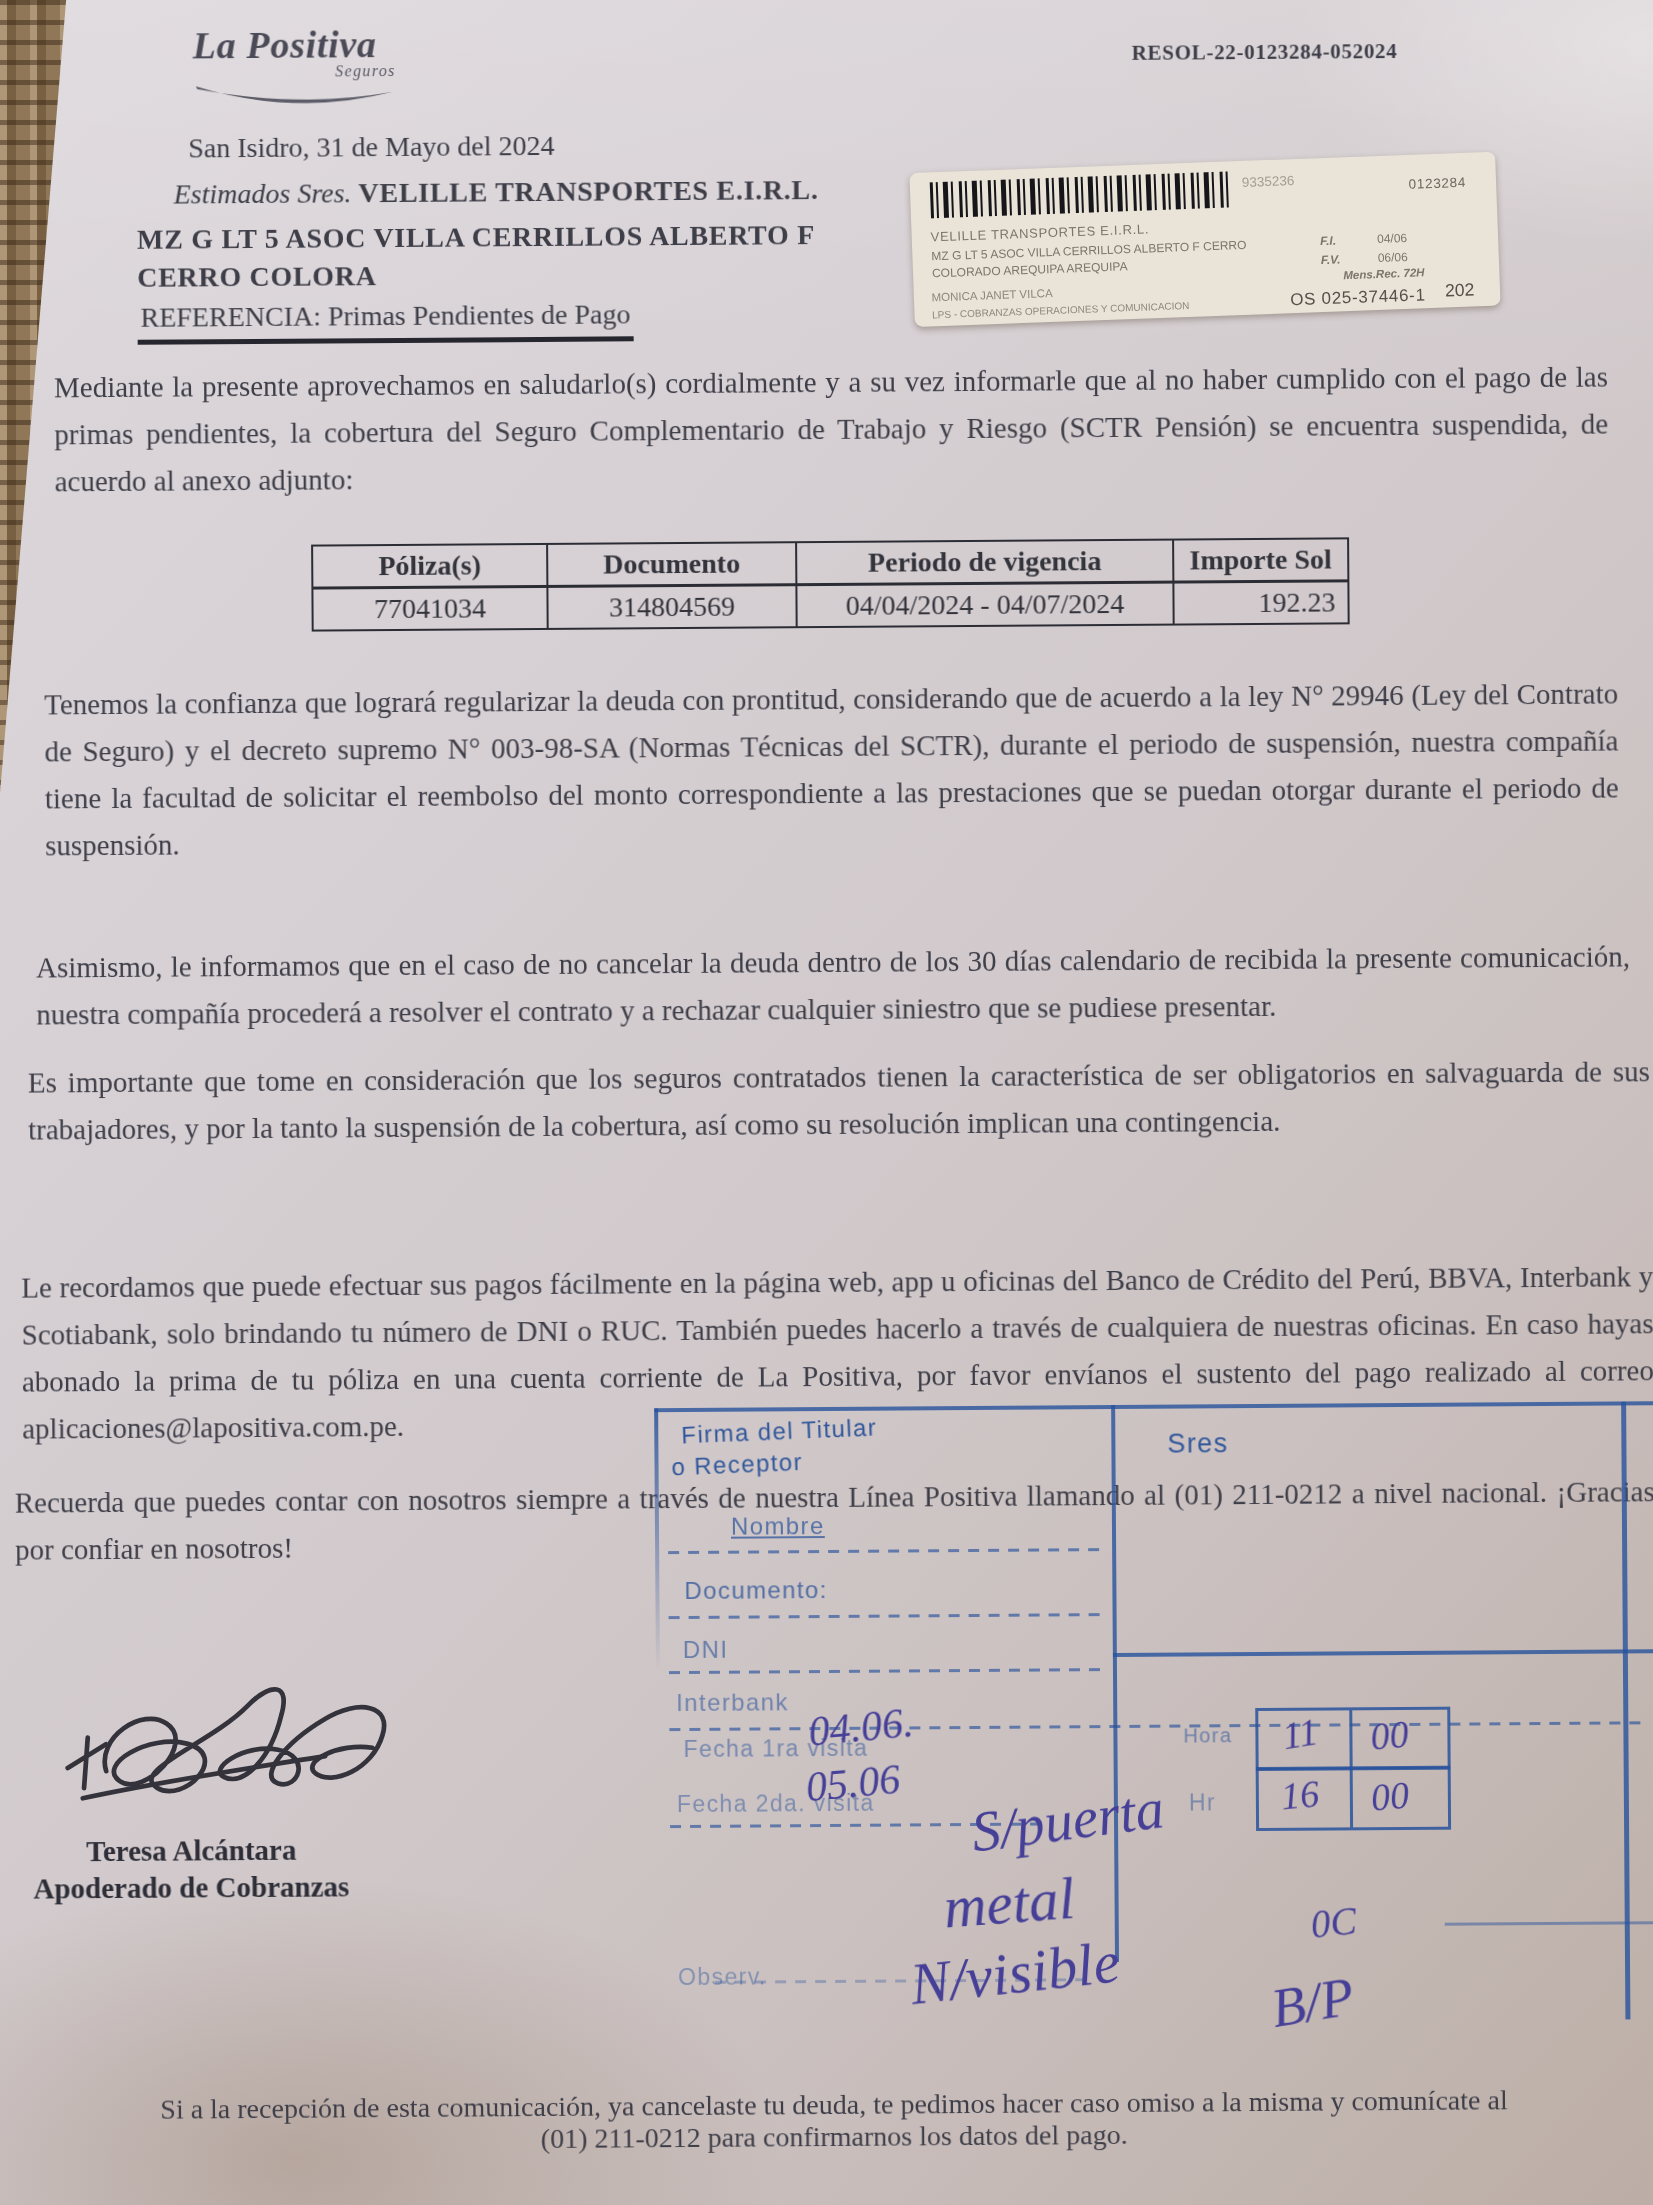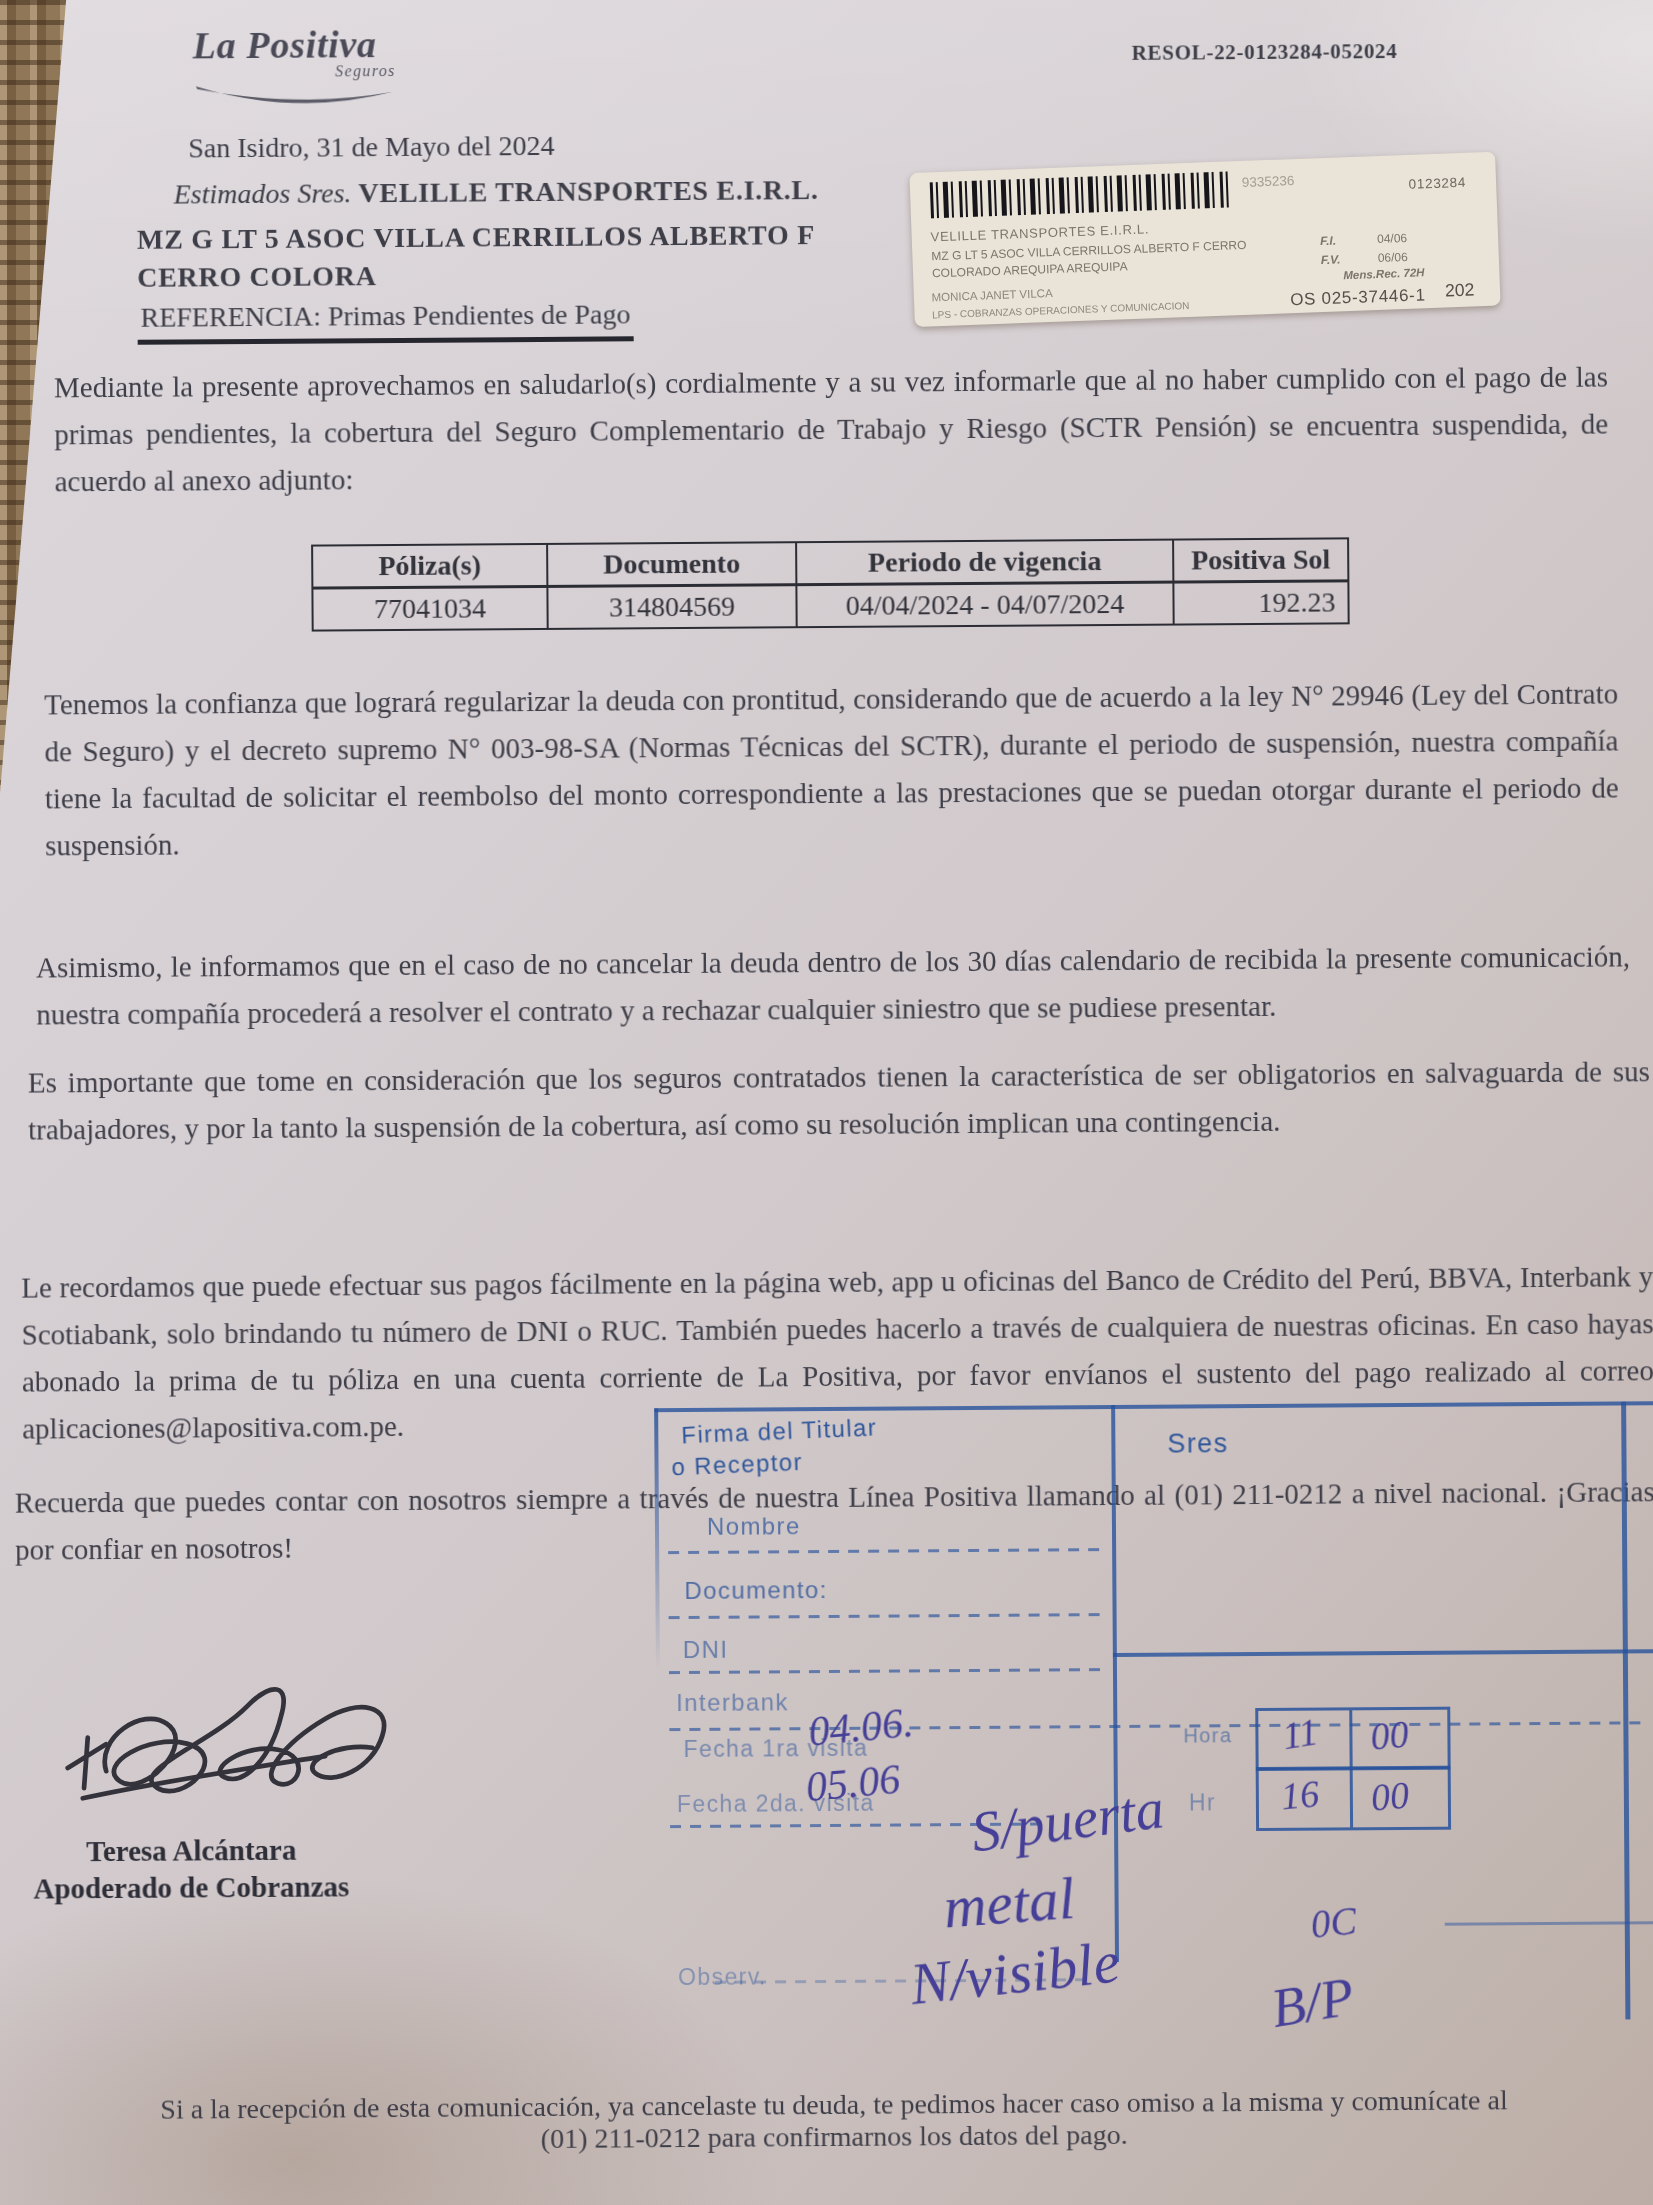--- a/index.html
+++ b/index.html
@@ -111,21 +111,21 @@
 
     <div class="abs print body-par" style="left:59px;top:359px;width:1554px;">Mediante la presente aprovechamos en saludarlo(s) cordialmente y a su vez informarle que al no haber cumplido con el pago de las primas pendientes, la cobertura del Seguro Complementario de Trabajo y Riesgo (SCTR Pensión) se encuentra suspendida, de acuerdo al anexo adjunto:</div>
 
     <div class="abs" style="left:315px;top:541px;">
       <table class="doc">
         <tbody>
             <tr>
           <th style="width:209px;">Póliza(s)</th>
           <th style="width:223px;">Documento</th>
           <th style="width:351px;">Periodo de vigencia</th>
-          <th style="width:149px;">Positiva Sol</th>
+          <th style="width:149px;">Importe Sol</th>
         </tr>
         <tr>
           <td>77041034</td>
           <td>314804569</td>
           <td>04/04/2024 - 04/07/2024</td>
           <td class="right">192.23</td>
         </tr>
       </tbody>
         </table>
     </div>
@@ -157,21 +157,21 @@
       <div class="sdash" style="left:665px;top:1670px;width:439px;"></div>
       <div class="sline" style="left:1109px;top:1655px;width:541px;height:4px;"></div>
       <div class="sdash" style="left:665px;top:1727px;width:973px;"></div>
       <div class="sdash" style="left:665px;top:1824px;width:378px;"></div>
       <div class="sline" style="left:1439px;top:1927px;width:211px;height:3.4px;opacity:.6;"></div>
       <div class="sdash" style="left:709px;top:1980px;width:378px;opacity:.5;"></div>
 
       <div class="stext" style="left:679px;top:1417px;transform:rotate(-2deg);">Firma del Titular</div>
       <div class="stext" style="left:669px;top:1450px;transform:rotate(-2deg);">o Receptor</div>
       <div class="stext" style="left:1165px;top:1431px;font-size:27px;">Sres</div>
-      <div class="stext" style="left:704px;top:1512px;opacity:.75;">Nombre</div>
+      <div class="stext" style="left:728px;top:1512px;opacity:.75;text-decoration:underline;">Nombre</div>
       <div class="stext" style="left:681px;top:1576px;opacity:.8;">Documento:</div>
       <div class="stext" style="left:679px;top:1635px;opacity:.65;">DNI</div>
       <div class="stext" style="left:672px;top:1688px;opacity:.6;">Interbank</div>
       <div class="stext" style="left:679px;top:1735px;font-size:23px;opacity:.55;">Fecha 1ra visita</div>
       <div class="stext" style="left:672px;top:1790px;font-size:23px;opacity:.5;">Fecha 2da. visita</div>
       <div class="stext" style="left:1179px;top:1727px;font-size:20px;opacity:.6;">Hora</div>
       <div class="stext" style="left:1184px;top:1792px;font-size:23px;opacity:.5;">Hr</div>
       <div class="stext" style="left:672px;top:1963px;font-size:23px;opacity:.45;">Observ.</div>
 
       <div class="hourbox" style="left:1251px;top:1711px;width:189px;height:57px;">

